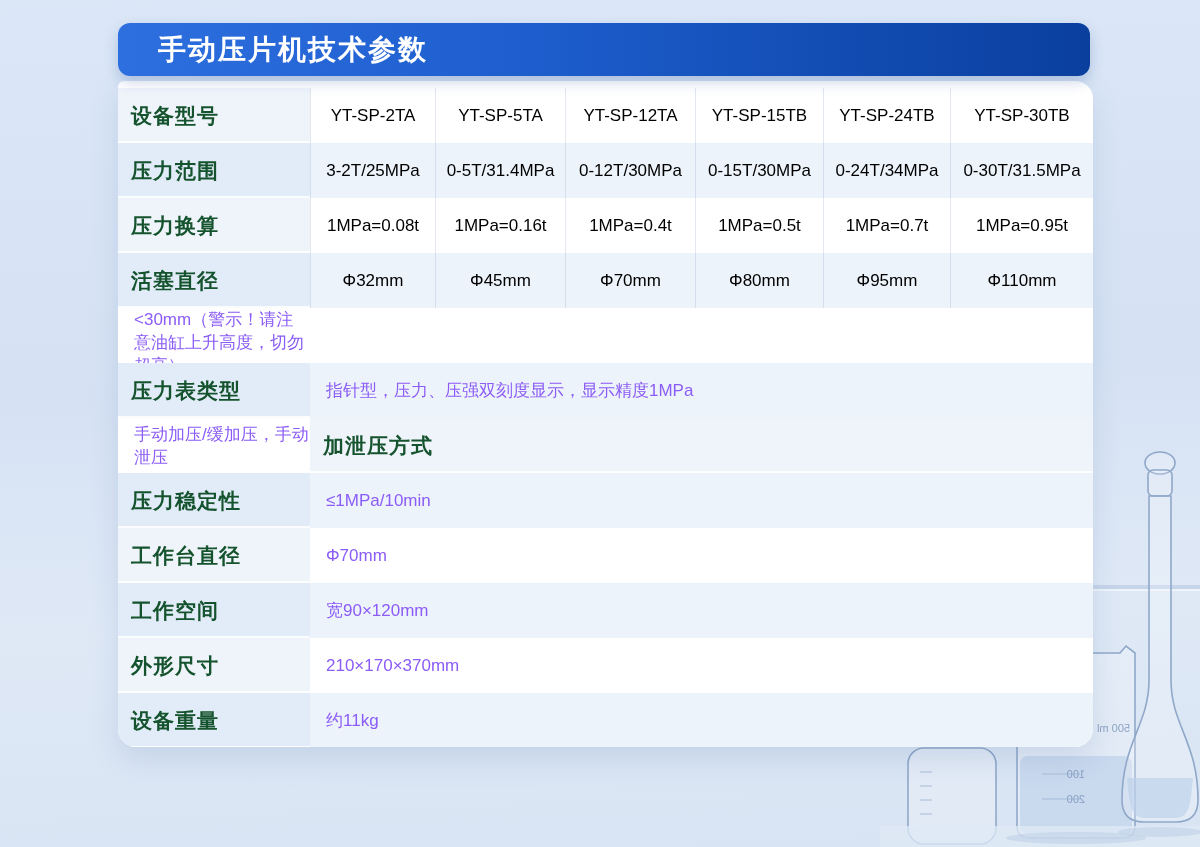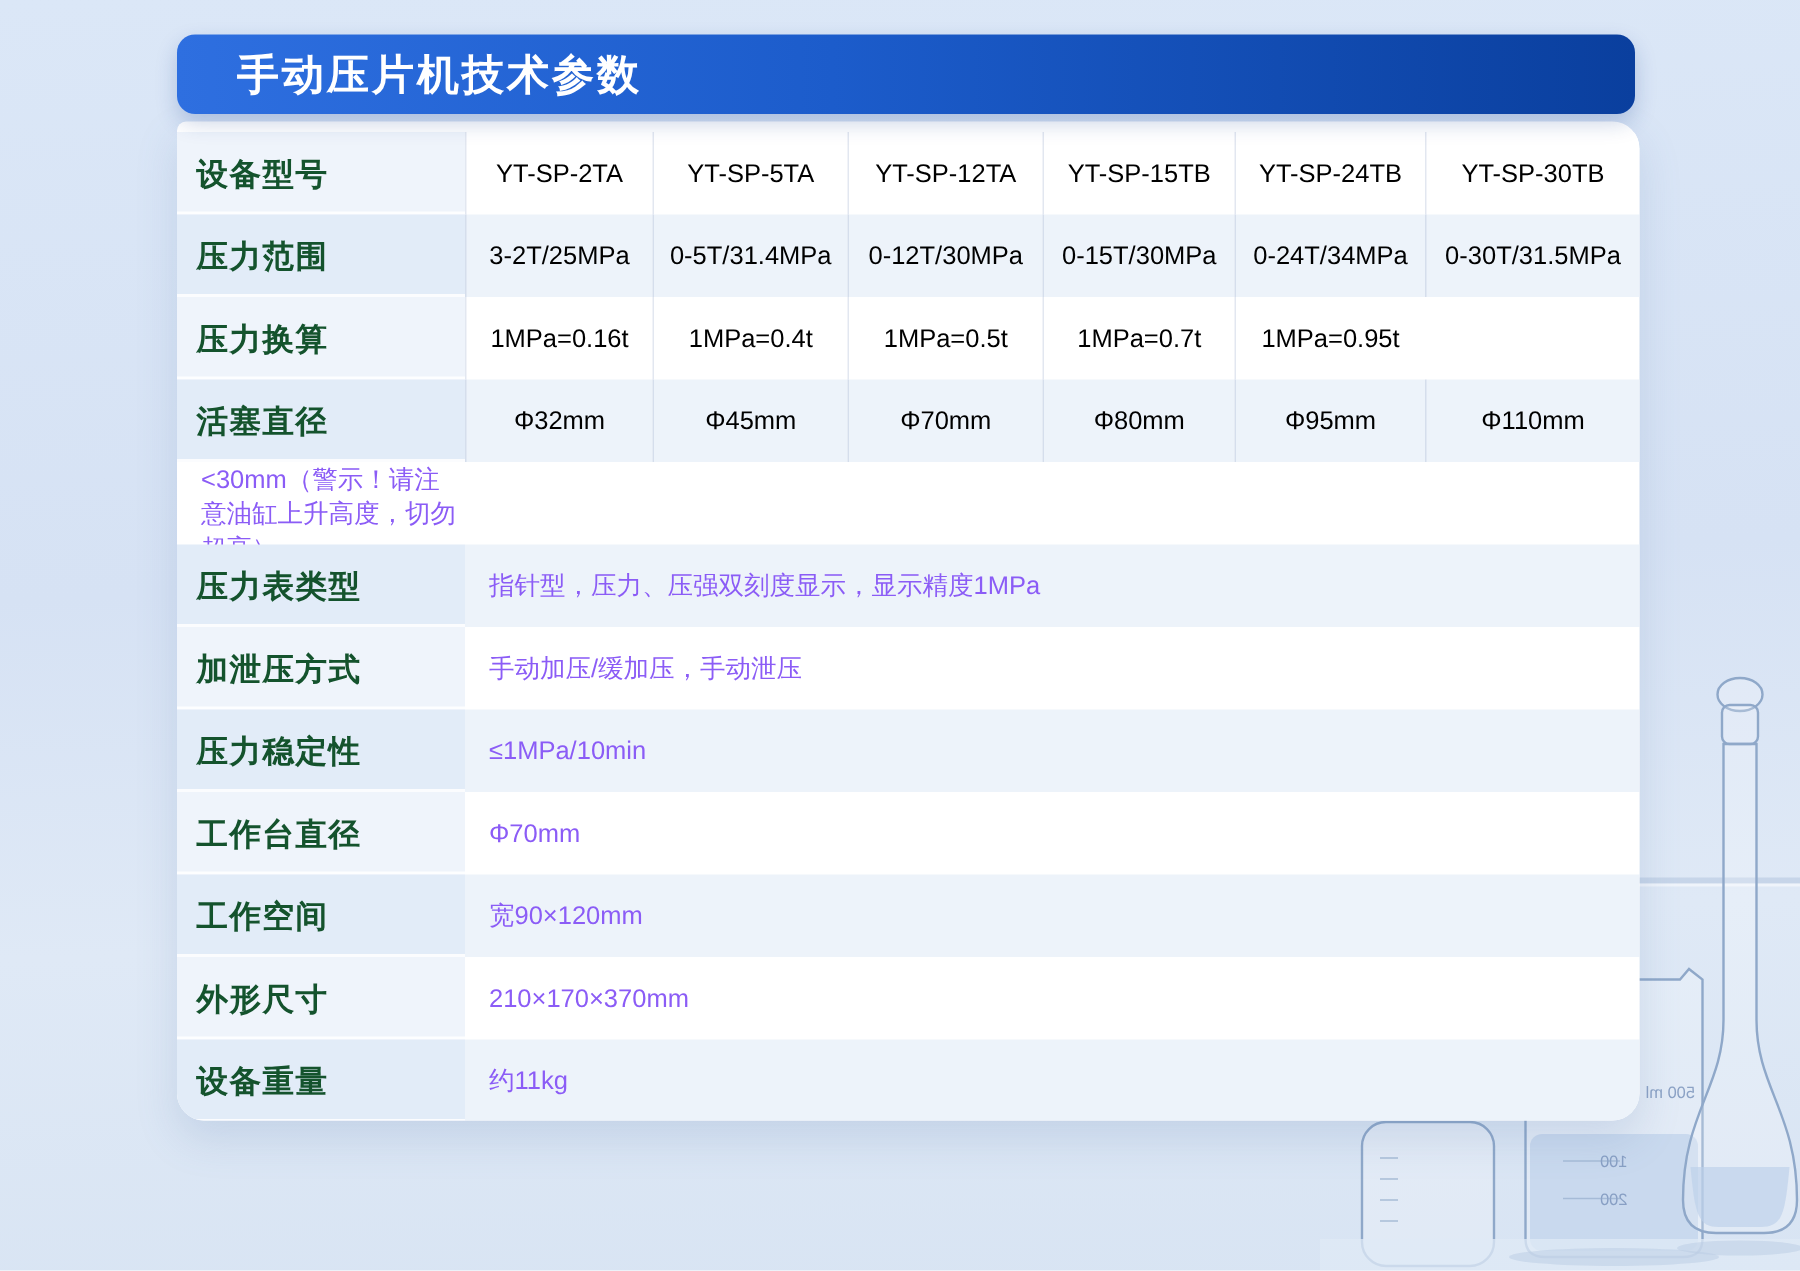--- a/index.html
+++ b/index.html
@@ -98,20 +98,21 @@
     <div class="cell val">3-2T/25MPa</div>
     <div class="cell val">0-5T/31.4MPa</div>
     <div class="cell val">0-12T/30MPa</div>
     <div class="cell val">0-15T/30MPa</div>
     <div class="cell val">0-24T/34MPa</div>
     <div class="cell val">0-30T/31.5MPa</div>
   </div>
 
   <div class="row grid-row">
     <div class="cell label">压力换算</div>
+    <div class="cell val">1MPa=0.08t</div>
     <div class="cell val">1MPa=0.16t</div>
     <div class="cell val">1MPa=0.4t</div>
     <div class="cell val">1MPa=0.5t</div>
     <div class="cell val">1MPa=0.7t</div>
     <div class="cell val">1MPa=0.95t</div>
   </div>
 
   <div class="row grid-row alt">
     <div class="cell label">活塞直径</div>
     <div class="cell val">Φ32mm</div>
@@ -125,22 +126,22 @@
   <div class="row span-row">
     <div class="cell sval">&lt;30mm（警示！请注意油缸上升高度，切勿超高）</div>
   </div>
 
   <div class="row span-row alt">
     <div class="cell label">压力表类型</div>
     <div class="cell sval">指针型，压力、压强双刻度显示，显示精度1MPa</div>
   </div>
 
   <div class="row span-row">
+    <div class="cell sval">手动加压/缓加压，手动泄压</div>
     <div class="cell label">加泄压方式</div>
-    <div class="cell sval">手动加压/缓加压，手动泄压</div>
   </div>
 
   <div class="row span-row alt">
     <div class="cell label">压力稳定性</div>
     <div class="cell sval">≤1MPa/10min</div>
   </div>
 
   <div class="row span-row">
     <div class="cell label">工作台直径</div>
     <div class="cell sval">Φ70mm</div>

